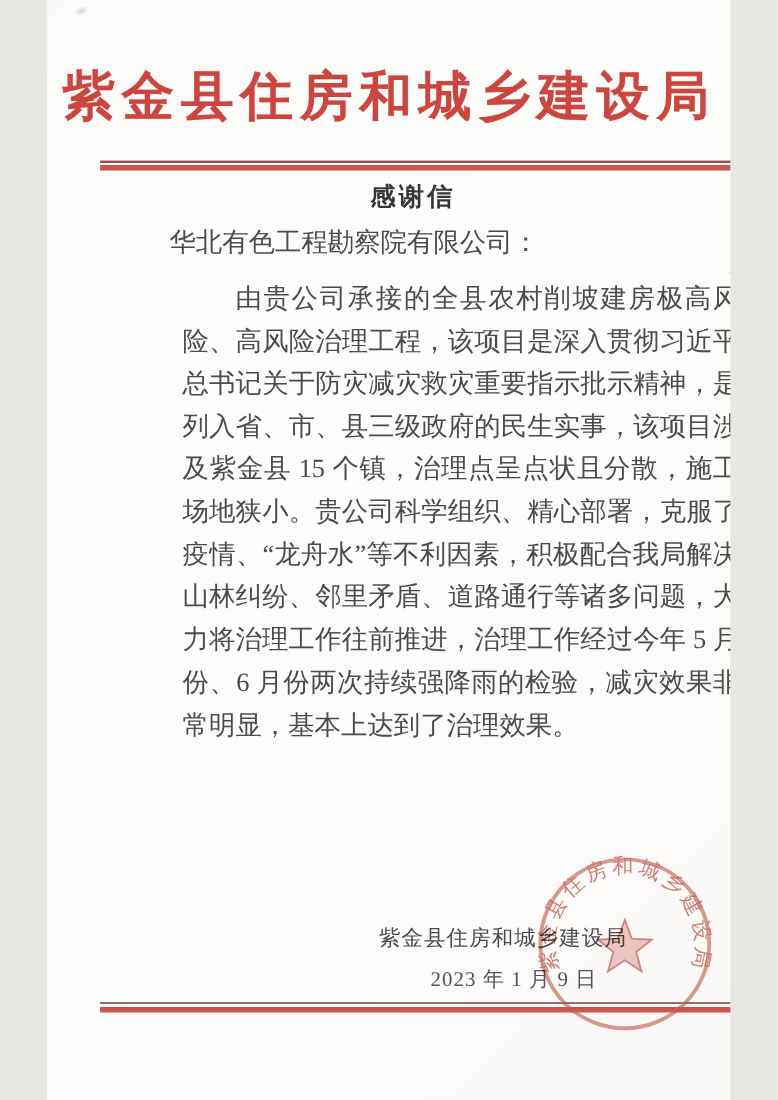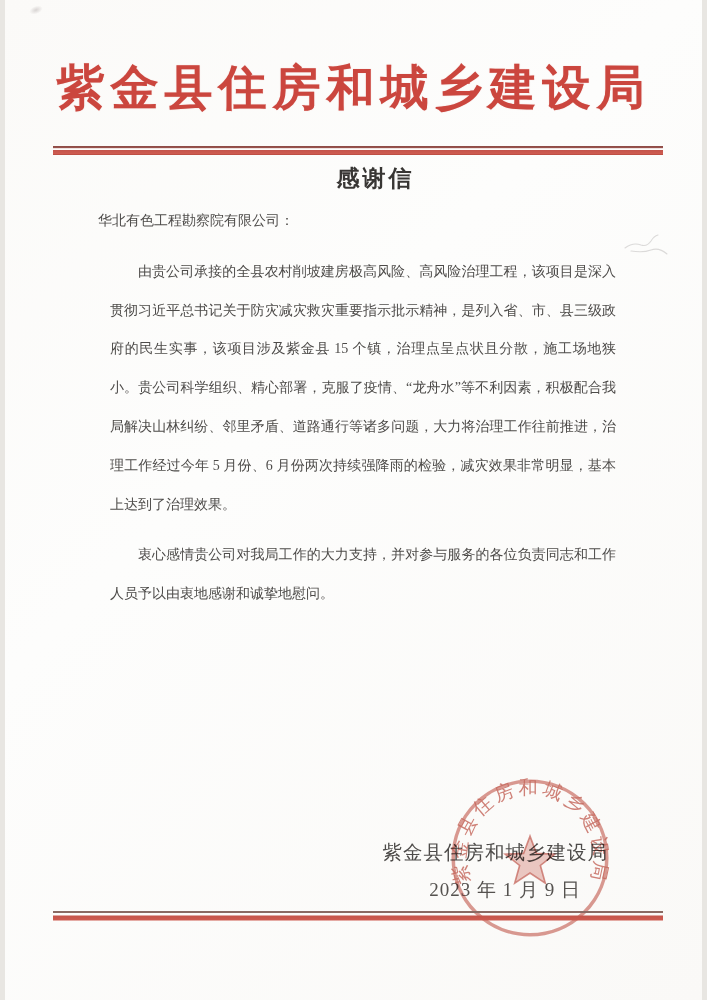--- a/index.html
+++ b/index.html
@@ -1,18 +1,18 @@
 <!DOCTYPE html>
 <html><head>
 <meta charset="utf-8">
 <style>
   html,body { margin:0; padding:0; background:#e8e6e2; }
   .page {
     position: relative;
-    width: 697px;
+    width: 621px;
     height: 1000px;
     margin: 0 auto;
     background: linear-gradient(135deg, #fbfaf8 0%, #fdfdfc 40%, #faf9f7 100%);
     font-family: "Liberation Serif", "DejaVu Serif", serif;
     overflow: hidden;
   }
 
   
   .letterhead {
     position: absolute;
@@ -56,23 +56,23 @@
     font-weight: 600;
     letter-spacing: 3px;
     color: #383634;
     padding-left: 44px;
   }
 
   
   .body {
     position: absolute;
     top: 202px;
-    left: 93px;
+    left: 111px;
     width: 530px;
-    font-size: 14px;
+    font-size: 24px;
     line-height: 38.8px;
     color: #4d4b49;
     text-align: justify;
   }
   .salutation { margin: 0; }
   .para {
     margin: 12px;
     text-indent: 2em;
   }
 
@@ -130,21 +130,20 @@
 
   <div class="letterhead">紫金县住房和城乡建设局</div>
 
   <div class="rule rule-top"></div>
 
   <div class="letter-title">感谢信</div>
 
   <div class="body">
     <p class="salutation">华北有色工程勘察院有限公司：</p>
     <p class="para">由贵公司承接的全县农村削坡建房极高风险、高风险治理工程，该项目是深入贯彻习近平总书记关于防灾减灾救灾重要指示批示精神，是列入省、市、县三级政府的民生实事，该项目涉及紫金县 15 个镇，治理点呈点状且分散，施工场地狭小。贵公司科学组织、精心部署，克服了疫情、“龙舟水”等不利因素，积极配合我局解决山林纠纷、邻里矛盾、道路通行等诸多问题，大力将治理工作往前推进，治理工作经过今年 5 月份、6 月份两次持续强降雨的检验，减灾效果非常明显，基本上达到了治理效果。</p>
-    <p class="para">衷心感情贵公司对我局工作的大力支持，并对参与服务的各位负责同志和工作人员予以由衷地感谢和诚挚地慰问。</p>
   </div>
 
   <div class="signature">紫金县住房和城乡建设局</div>
   <div class="letter-date">2023 年 1 月 9 日</div>
 
   <div class="seal">
     <svg viewBox="0 0 160 160" width="166" height="166">
       <circle cx="80" cy="80" r="74" fill="none" stroke="rgba(196,86,74,0.72)" stroke-width="3.4"></circle>
       <path id="sealArc" d="M 26.3,111 A 62,62 0 1 1 133.7,111" fill="none"></path>
       <text font-size="18.5" fill="rgba(190,76,64,0.85)" letter-spacing="3.5" font-family="Liberation Serif, DejaVu Serif, serif">

